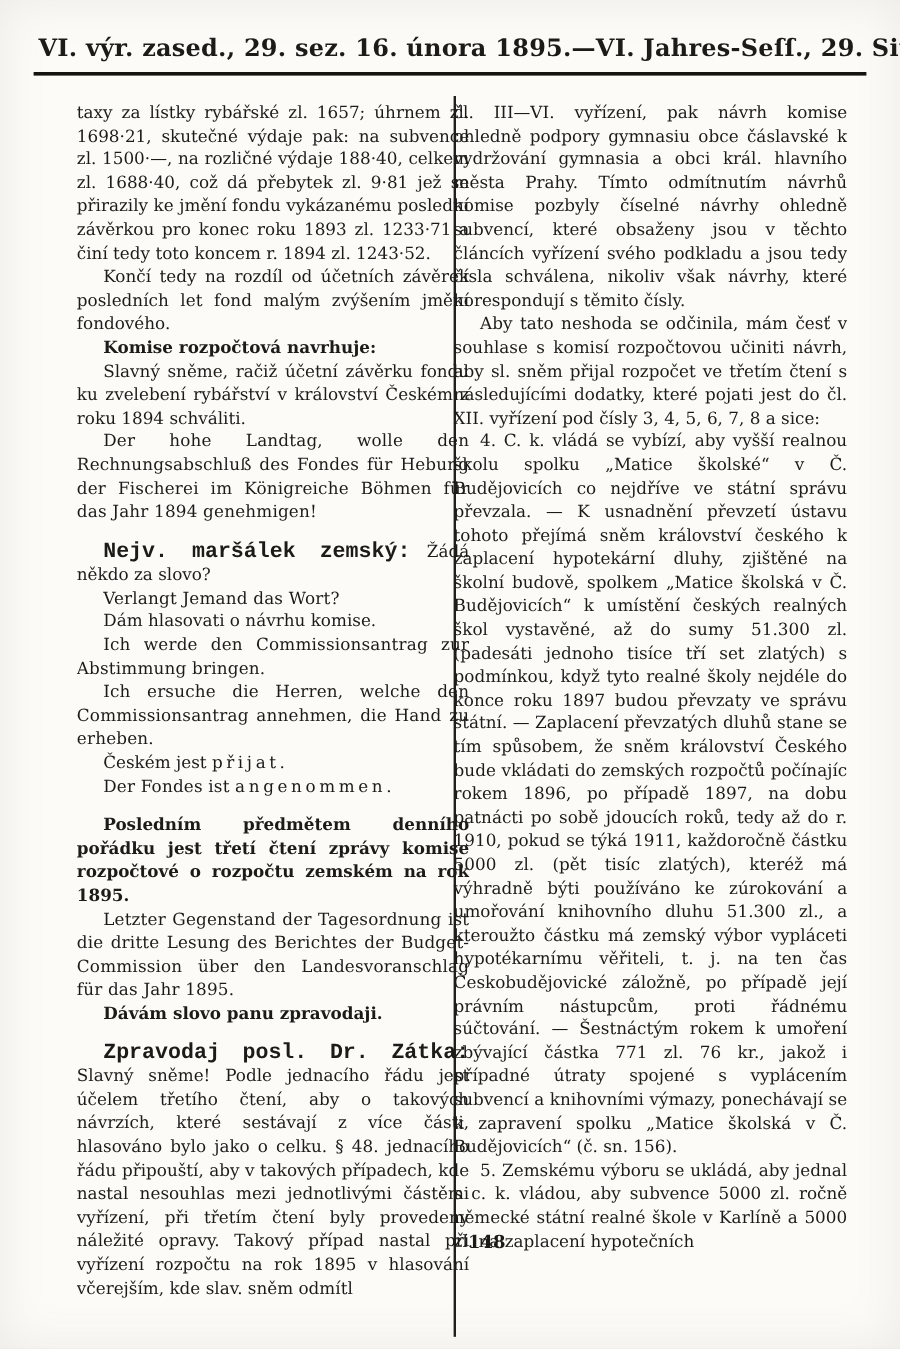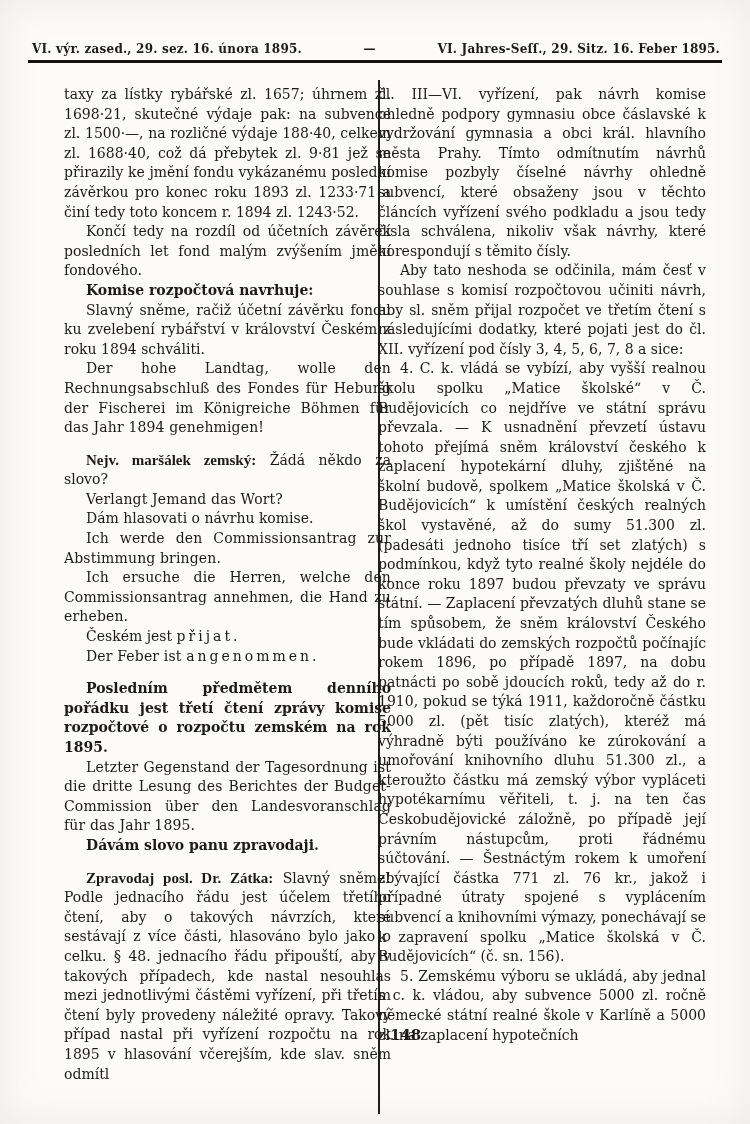--- a/index.html
+++ b/index.html
@@ -10,23 +10,23 @@
   }
   .page{
     position:relative;
     width:750px;height:1124px;
     background:#fcfbf8;
     color:#1c1b18;
     overflow:hidden;
     box-shadow:inset 0 0 40px rgba(120,115,105,0.12);
   }
   .header{
-    position:absolute;top:42px;left:32px;right:30px;
+    position:absolute;top:28px;left:32px;right:30px;
     display:flex;justify-content:space-between;align-items:baseline;
-    font-size:12px;font-weight:bold;white-space:nowrap;
+    font-size:20px;font-weight:bold;white-space:nowrap;
   }
   .header .seg{letter-spacing:0.2px;}
   .header-rule{
     position:absolute;top:60px;left:28px;right:28px;height:3px;
     background:#15130f;
   }
   .col-divider{
     position:absolute;top:80px;left:378px;width:2px;height:1034px;
     background:#211f1b;
   }
@@ -35,22 +35,22 @@
     text-align:justify;
     font-size:14px;line-height:19.6px;
   }
   .col-left{left:33px;width:327px;height:1022px;overflow:hidden;margin-left:31px;}
   .col-right{left:378px;width:328px;height:998px;overflow:hidden;}
   p{margin:0;text-indent:22px;}
   p.cont{text-indent:0;}
   p.gap{margin-top:13px;}
   p.boldpar{font-weight:bold;}
   .speaker{
-    font-family:Liberation Serif, serif;
-    font-weight:bold;font-size:15px;
+    font-family:Liberation Mono, monospace;
+    font-weight:bold;font-size:18px;
   }
   .spaced{letter-spacing:3px;}
   .fraktur{letter-spacing:0.15px;}
   .sheet-number{
     position:absolute;top:1026px;left:390px;width:328px;
     padding-right:55px;box-sizing:border-box;
     font-weight:bold;font-size:15px;
   }
 </style>
 </head>
@@ -73,21 +73,21 @@
     <p>Končí tedy na rozdíl od účetních závěrek posledních let fond malým zvýšením jmění fondového.</p>
     <p class="boldpar">Komise rozpočtová navrhuje:</p>
     <p>Slavný sněme, račiž účetní závěrku fondu ku zvelebení rybářství v království Českém z roku 1894 schváliti.</p>
     <p class="fraktur">Der hohe Landtag, wolle den Rechnungsabschluß des Fondes für Hebung der Fischerei im Königreiche Böhmen für das Jahr 1894 genehmigen!</p>
     <p class="gap"><span class="speaker">Nejv. maršálek zemský:</span><span> Žádá někdo za slovo?</span></p>
     <p class="fraktur">Verlangt Jemand das Wort?</p>
     <p>Dám hlasovati o návrhu komise.</p>
     <p class="fraktur">Ich werde den Commissionsantrag zur Abstimmung bringen.</p>
     <p class="fraktur">Ich ersuche die Herren, welche den Commissionsantrag annehmen, die Hand zu erheben.</p>
     <p><span>Českém jest </span><span class="spaced">přijat.</span></p>
-    <p class="fraktur"><span>Der Feber ist </span><span class="spaced">angenommen.</span></p>
+    <p class="fraktur"><span>Der Fondes ist </span><span class="spaced">angenommen.</span></p>
     <p class="gap boldpar">Posledním předmětem denního pořádku jest třetí čtení zprávy komise rozpočtové o rozpočtu zemském na rok 1895.</p>
     <p class="fraktur">Letzter Gegenstand der Tagesordnung ist die dritte Lesung des Berichtes der Budget-Commission über den Landesvoranschlag für das Jahr 1895.</p>
     <p class="boldpar">Dávám slovo panu zpravodaji.</p>
     <p class="gap"><span class="speaker">Zpravodaj posl. Dr. Zátka:</span><span> Slavný sněme! Podle jednacího řádu jest účelem třetího čtení, aby o takových návrzích, které sestávají z více části, hlasováno bylo jako o celku. § 48. jednacího řádu připouští, aby v takových případech, kde nastal nesouhlas mezi jednotlivými částěmi vyřízení, při třetím čtení byly provedeny náležité opravy. Takový případ nastal při vyřízení rozpočtu na rok 1895 v hlasování včerejším, kde slav. sněm odmítl</span></p>
   </div>
 
   <div class="col col-right">
     <p class="cont">čl. III—VI. vyřízení, pak návrh komise ohledně podpory gymnasiu obce čáslavské k vydržování gymnasia a obci král. hlavního města Prahy. Tímto odmítnutím návrhů komise pozbyly číselné návrhy ohledně subvencí, které obsaženy jsou v těchto článcích vyřízení svého podkladu a jsou tedy čísla schválena, nikoliv však návrhy, které korespondují s těmito čísly.</p>
     <p>Aby tato neshoda se odčinila, mám česť v souhlase s komisí rozpočtovou učiniti návrh, aby sl. sněm přijal rozpočet ve třetím čtení s následujícími dodatky, které pojati jest do čl. XII. vyřízení pod čísly 3, 4, 5, 6, 7, 8 a sice:</p>
     <p>4. C. k. vládá se vybízí, aby vyšší realnou školu spolku „Matice školské“ v Č. Budějovicích co nejdříve ve státní správu převzala. — K usnadnění převzetí ústavu tohoto přejímá sněm království českého k zaplacení hypotekární dluhy, zjištěné na školní budově, spolkem „Matice školská v Č. Budějovicích“ k umístění českých realných škol vystavěné, až do sumy 51.300 zl. (padesáti jednoho tisíce tří set zlatých) s podmínkou, když tyto realné školy nejdéle do konce roku 1897 budou převzaty ve správu státní. — Zaplacení převzatých dluhů stane se tím spůsobem, že sněm království Českého bude vkládati do zemských rozpočtů počínajíc rokem 1896, po případě 1897, na dobu patnácti po sobě jdoucích roků, tedy až do r. 1910, pokud se týká 1911, každoročně částku 5000 zl. (pět tisíc zlatých), kteréž má výhradně býti používáno ke zúrokování a umořování knihovního dluhu 51.300 zl., a kteroužto částku má zemský výbor vypláceti hypotékarnímu věřiteli, t. j. na ten čas Českobudějovické záložně, po případě její právním nástupcům, proti řádnému súčtování. — Šestnáctým rokem k umoření zbývající částka 771 zl. 76 kr., jakož i případné útraty spojené s vyplácením subvencí a knihovními výmazy, ponechávají se k zapravení spolku „Matice školská v Č. Budějovicích“ (č. sn. 156).</p>

